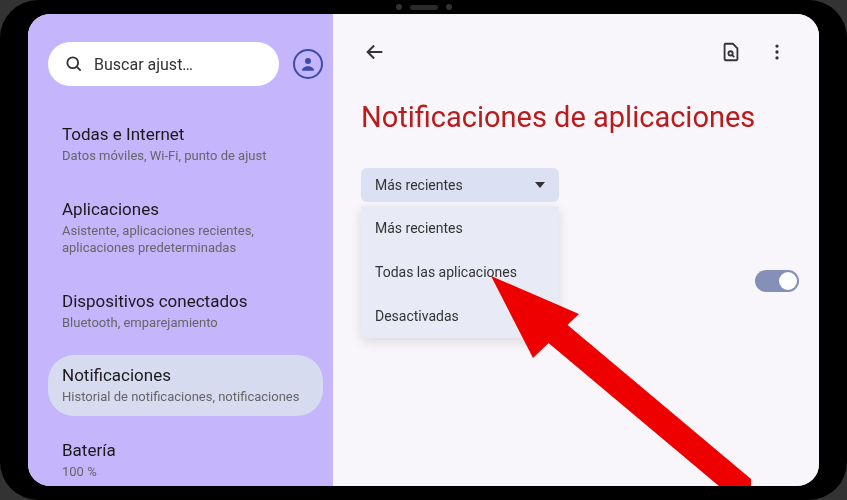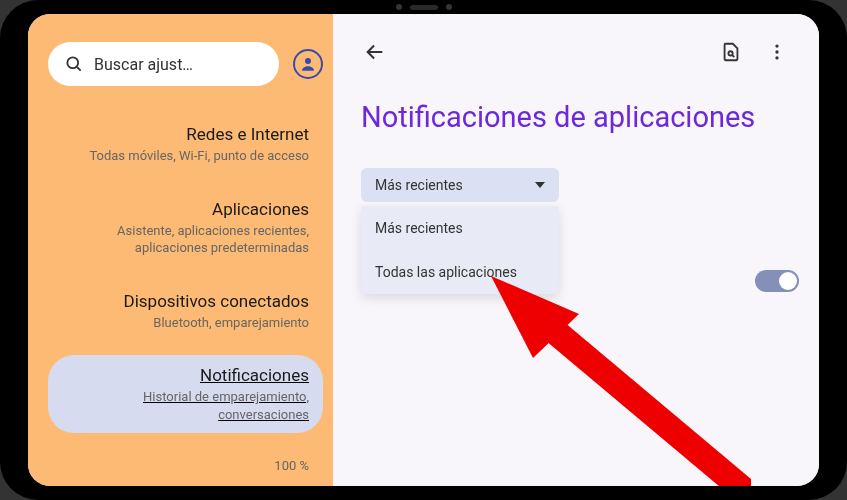--- a/index.html
+++ b/index.html
@@ -2,36 +2,36 @@
 <html><head>
   <meta charset="utf-8">
   <style>
     * { margin: 0; padding: 0; box-sizing: border-box; font-family: Roboto, 'Segoe UI', Arial, sans-serif; }
     body { width: 847px; height: 500px; background: #333; display: flex; align-items: center; justify-content: center; overflow: hidden; }
     .tablet-frame { width: 847px; height: 500px; background: #000; border-radius: 38px; padding: 14px 28px; position: relative; }
     .notch { position: absolute; top: 0; left: 50%; transform: translateX(-50%); width: 120px; height: 14px; display: flex; align-items: center; justify-content: center; gap: 8px; }
     .notch-dot { width: 6px; height: 6px; background: #333; border-radius: 50%; }
     .notch-pill { width: 28px; height: 5px; background: #2a2a2a; border-radius: 3px; }
     .screen { width: 100%; height: 100%; background: #f5f5f7; border-radius: 22px; overflow: hidden; display: flex; position: relative; }
-    .left-panel { width: 305px; height: 100%; background: #fdba74; padding: 28px 10px 4px 20px; position: relative; z-index: 1; text-align: right; }
+    .left-panel { width: 305px; height: 100%; background: #c4b5fd; padding: 28px 10px 4px 20px; position: relative; z-index: 1; }
     .search-row { display: flex; align-items: center; gap: 14px; margin-bottom: 28px; }
     .search-pill { flex: 1; background: #fff; border-radius: 26px; height: 44px; display: flex; align-items: center; padding: 0 16px; gap: 10px; }
     .search-pill svg { width: 20px; height: 20px; flex-shrink: 0; }
     .search-text { font-size: 16px; color: #333; white-space: nowrap; overflow: hidden; text-overflow: ellipsis; }
     .avatar { width: 30px; height: 30px; border-radius: 50%; border: 2.5px solid #3a4ca8; display: flex; align-items: center; justify-content: center; flex-shrink: 0; }
     .avatar svg { width: 18px; height: 18px; }
     .nav-item { padding: 10px 14px; border-radius: 26px; margin-bottom: 14px; cursor: pointer; }
-    .nav-item.active { background: #d6dbf0; text-decoration: underline; }
+    .nav-item.active { background: #d6dbf0; }
     .nav-title { font-size: 17px; color: #1a1a1a; font-weight: 400; margin-bottom: 3px; }
     .nav-sub { font-size: 13px; color: #666; line-height: 1.35; }
     .right-panel { flex: 1; background: #f8f6fb; padding: 22px 28px 0 28px; position: relative; z-index: 1; }
     .top-actions { display: flex; align-items: center; justify-content: space-between; height: 32px; margin-bottom: 32px; }
     .icon-btn { width: 28px; height: 28px; display: flex; align-items: center; justify-content: center; cursor: pointer; }
     .top-right { display: flex; gap: 18px; align-items: center; }
-    .page-title { font-size: 29px; color: #6d28d9; font-weight: 400; margin-bottom: 34px; }
+    .page-title { font-size: 29px; color: #b91c1c; font-weight: 400; margin-bottom: 34px; }
     .dropdown-wrap { position: relative; display: inline-block; }
     .dropdown-btn { background: #dbe0f3; border: none; border-radius: 6px; padding: 9px 14px; font-size: 14px; color: #333; display: flex; align-items: center; gap: 42px; cursor: pointer; min-width: 198px; justify-content: space-between; }
     .dropdown-menu { position: absolute; top: 38px; left: 0; width: 198px; background: #e8ebf5; border-radius: 0 0 6px 6px; box-shadow: 0 4px 12px rgba(0,0,0,0.12); z-index: 5; }
     .dropdown-item { padding: 14px 14px; font-size: 14px; color: #333; cursor: pointer; }
     .toggle { position: absolute; right: 20px; top: 256px; width: 44px; height: 22px; background: #8490b8; border-radius: 12px; cursor: pointer; }
     .toggle-knob { position: absolute; right: 2px; top: 2px; width: 18px; height: 18px; background: #fff; border-radius: 50%; }
     .arrow { position: absolute; right: 68px; bottom: -10px; z-index: 10; pointer-events: none; }
     .tri { fill: #e00; }
     .line { stroke: #e00; stroke-width: 26; }
   </style>
@@ -57,36 +57,37 @@
         </div>
         <div class="avatar">
           <svg viewBox="0 0 24 24" fill="#3a4ca8">
               <circle cx="12" cy="8" r="4"></circle>
               <path d="M4 21c0-4 4-6 8-6s8 2 8 6z"></path>
             </svg>
         </div>
       </div>
 
       <div class="nav-item">
-        <div class="nav-title">Redes e Internet</div>
-        <div class="nav-sub">Todas móviles, Wi-Fi, punto de acceso</div>
+        <div class="nav-title">Todas e Internet</div>
+        <div class="nav-sub">Datos móviles, Wi-Fi, punto de ajust</div>
       </div>
       <div class="nav-item">
         <div class="nav-title">Aplicaciones</div>
         <div class="nav-sub">Asistente, aplicaciones recientes, aplicaciones predeterminadas</div>
       </div>
       <div class="nav-item">
         <div class="nav-title">Dispositivos conectados</div>
         <div class="nav-sub">Bluetooth, emparejamiento</div>
       </div>
       <div class="nav-item active">
         <div class="nav-title">Notificaciones</div>
-        <div class="nav-sub">Historial de emparejamiento, conversaciones</div>
+        <div class="nav-sub">Historial de notificaciones, notificaciones</div>
       </div>
       <div class="nav-item">
+        <div class="nav-title">Batería</div>
         <div class="nav-sub">100 %</div>
       </div>
     </div>
 
     <div class="right-panel">
       <div class="top-actions">
         <div class="icon-btn">
           <svg width="22" height="22" viewBox="0 0 24 24" fill="none" stroke="#333" stroke-width="2.2">
               <line x1="20" y1="12" x2="4" y2="12"></line>
               <polyline points="11,5 4,12 11,19"></polyline>
@@ -115,20 +116,21 @@
       <div class="dropdown-wrap">
         <button class="dropdown-btn">
           <span>Más recientes</span>
           <svg width="10" height="6" viewBox="0 0 10 6" fill="#333">
               <path d="M0 0l5 6 5-6z"></path>
             </svg>
         </button>
         <div class="dropdown-menu">
           <div class="dropdown-item">Más recientes</div>
           <div class="dropdown-item">Todas las aplicaciones</div>
+          <div class="dropdown-item">Desactivadas</div>
         </div>
       </div>
 
       <div class="toggle">
         <div class="toggle-knob"></div>
       </div>
 
       <svg class="arrow" width="260" height="220" viewBox="0 0 260 220">
         <line class="line" x1="48" y1="42" x2="260" y2="220"></line>
         <polygon class="tri" points="0,0 88,38 42,82"></polygon>

